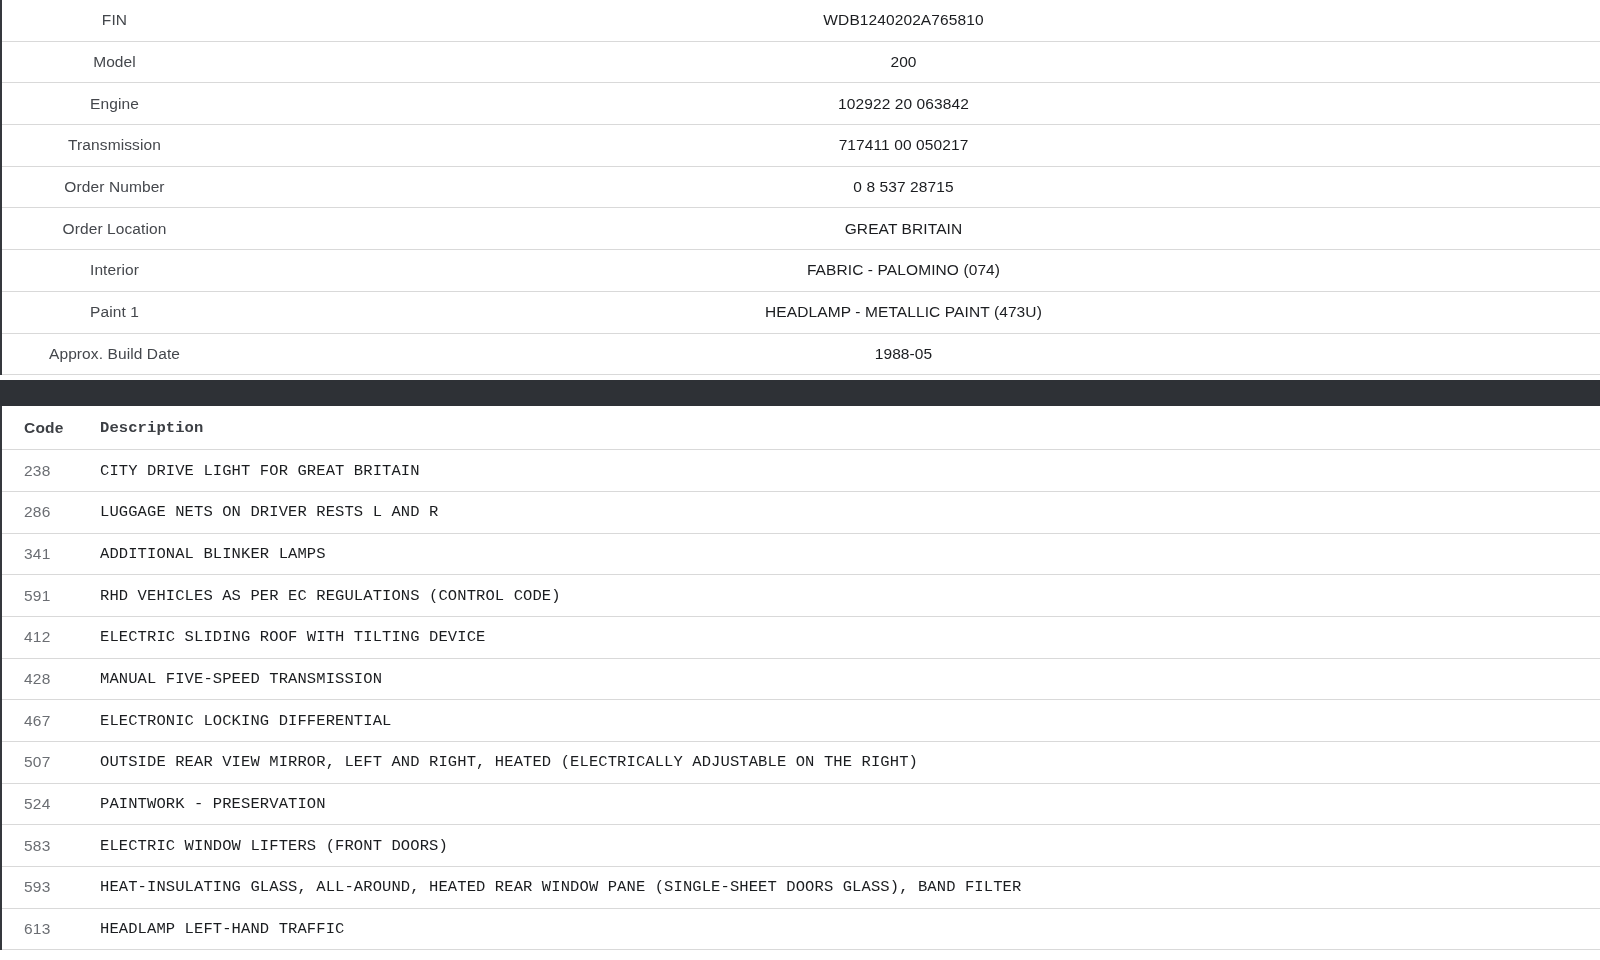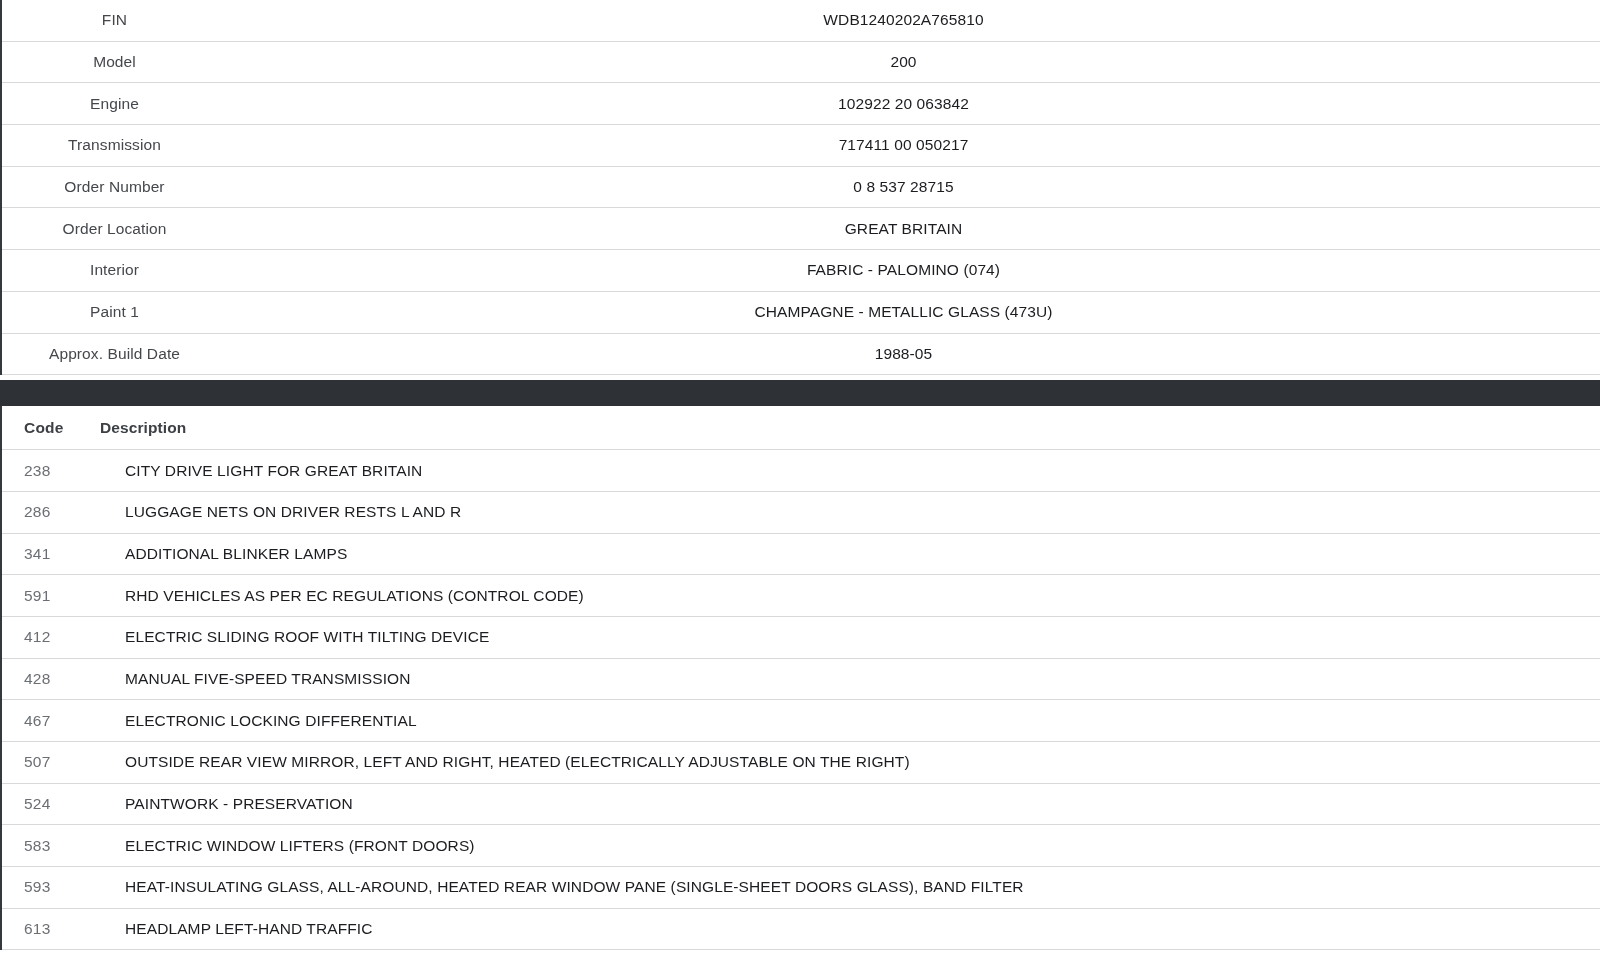--- a/index.html
+++ b/index.html
@@ -64,34 +64,34 @@
     font-weight: 700;
     color: #3c3f44;
     font-size: 15.5px;
   }
   .option-row {
     display: flex;
     align-items: center;
     height: 41.7px;
     border-bottom: 1px solid #d9d9d9;
     background: #fff;
-    gap: 25px;
   }
   .col-code {
     flex: 0 0 98px;
     padding-left: 22px;
     font-size: 15.5px;
     color: #6b6e73;
     letter-spacing: 0.2px;
   }
   .col-desc {
     flex: 1 1 auto;
     font-size: 15.5px;
     color: #1b1d20;
     letter-spacing: 0.1px;
+    font-family: Liberation Mono, monospace;
   }
 </style>
 </head>
 <body>
 
 <div class="page">
 
   <div class="spec-table" id="vehicle-info-table">
       <div class="spec-row">
         <div class="spec-label">FIN</div>
@@ -116,21 +116,21 @@
       <div class="spec-row">
         <div class="spec-label">Order Location</div>
         <div class="spec-value">GREAT BRITAIN</div>
       </div>
       <div class="spec-row">
         <div class="spec-label">Interior</div>
         <div class="spec-value">FABRIC - PALOMINO (074)</div>
       </div>
       <div class="spec-row">
         <div class="spec-label">Paint 1</div>
-        <div class="spec-value">CHAMPAGNE - METALLIC GLASS (473U)</div>
+        <div class="spec-value">HEADLAMP - METALLIC PAINT (473U)</div>
       </div>
       <div class="spec-row">
         <div class="spec-label">Approx. Build Date</div>
         <div class="spec-value">1988-05</div>
       </div>
     </div>
 
   <div class="gap"></div>
   <div class="dark-bar"></div>
 

